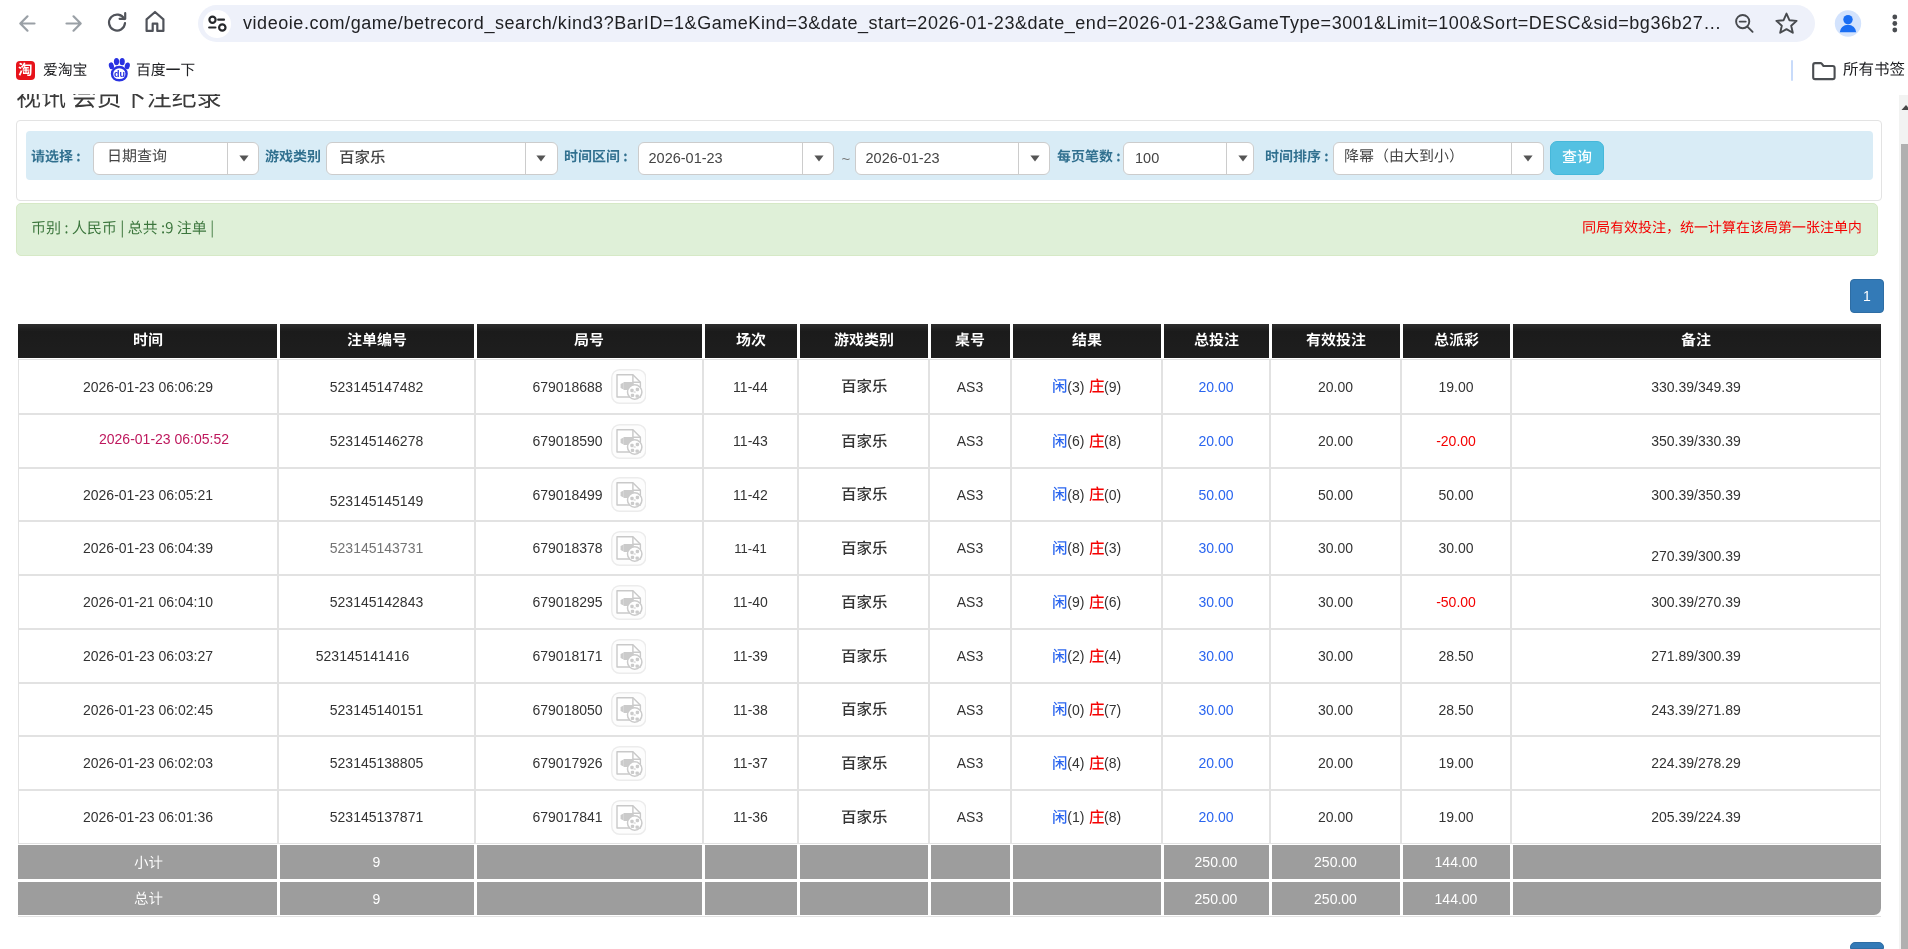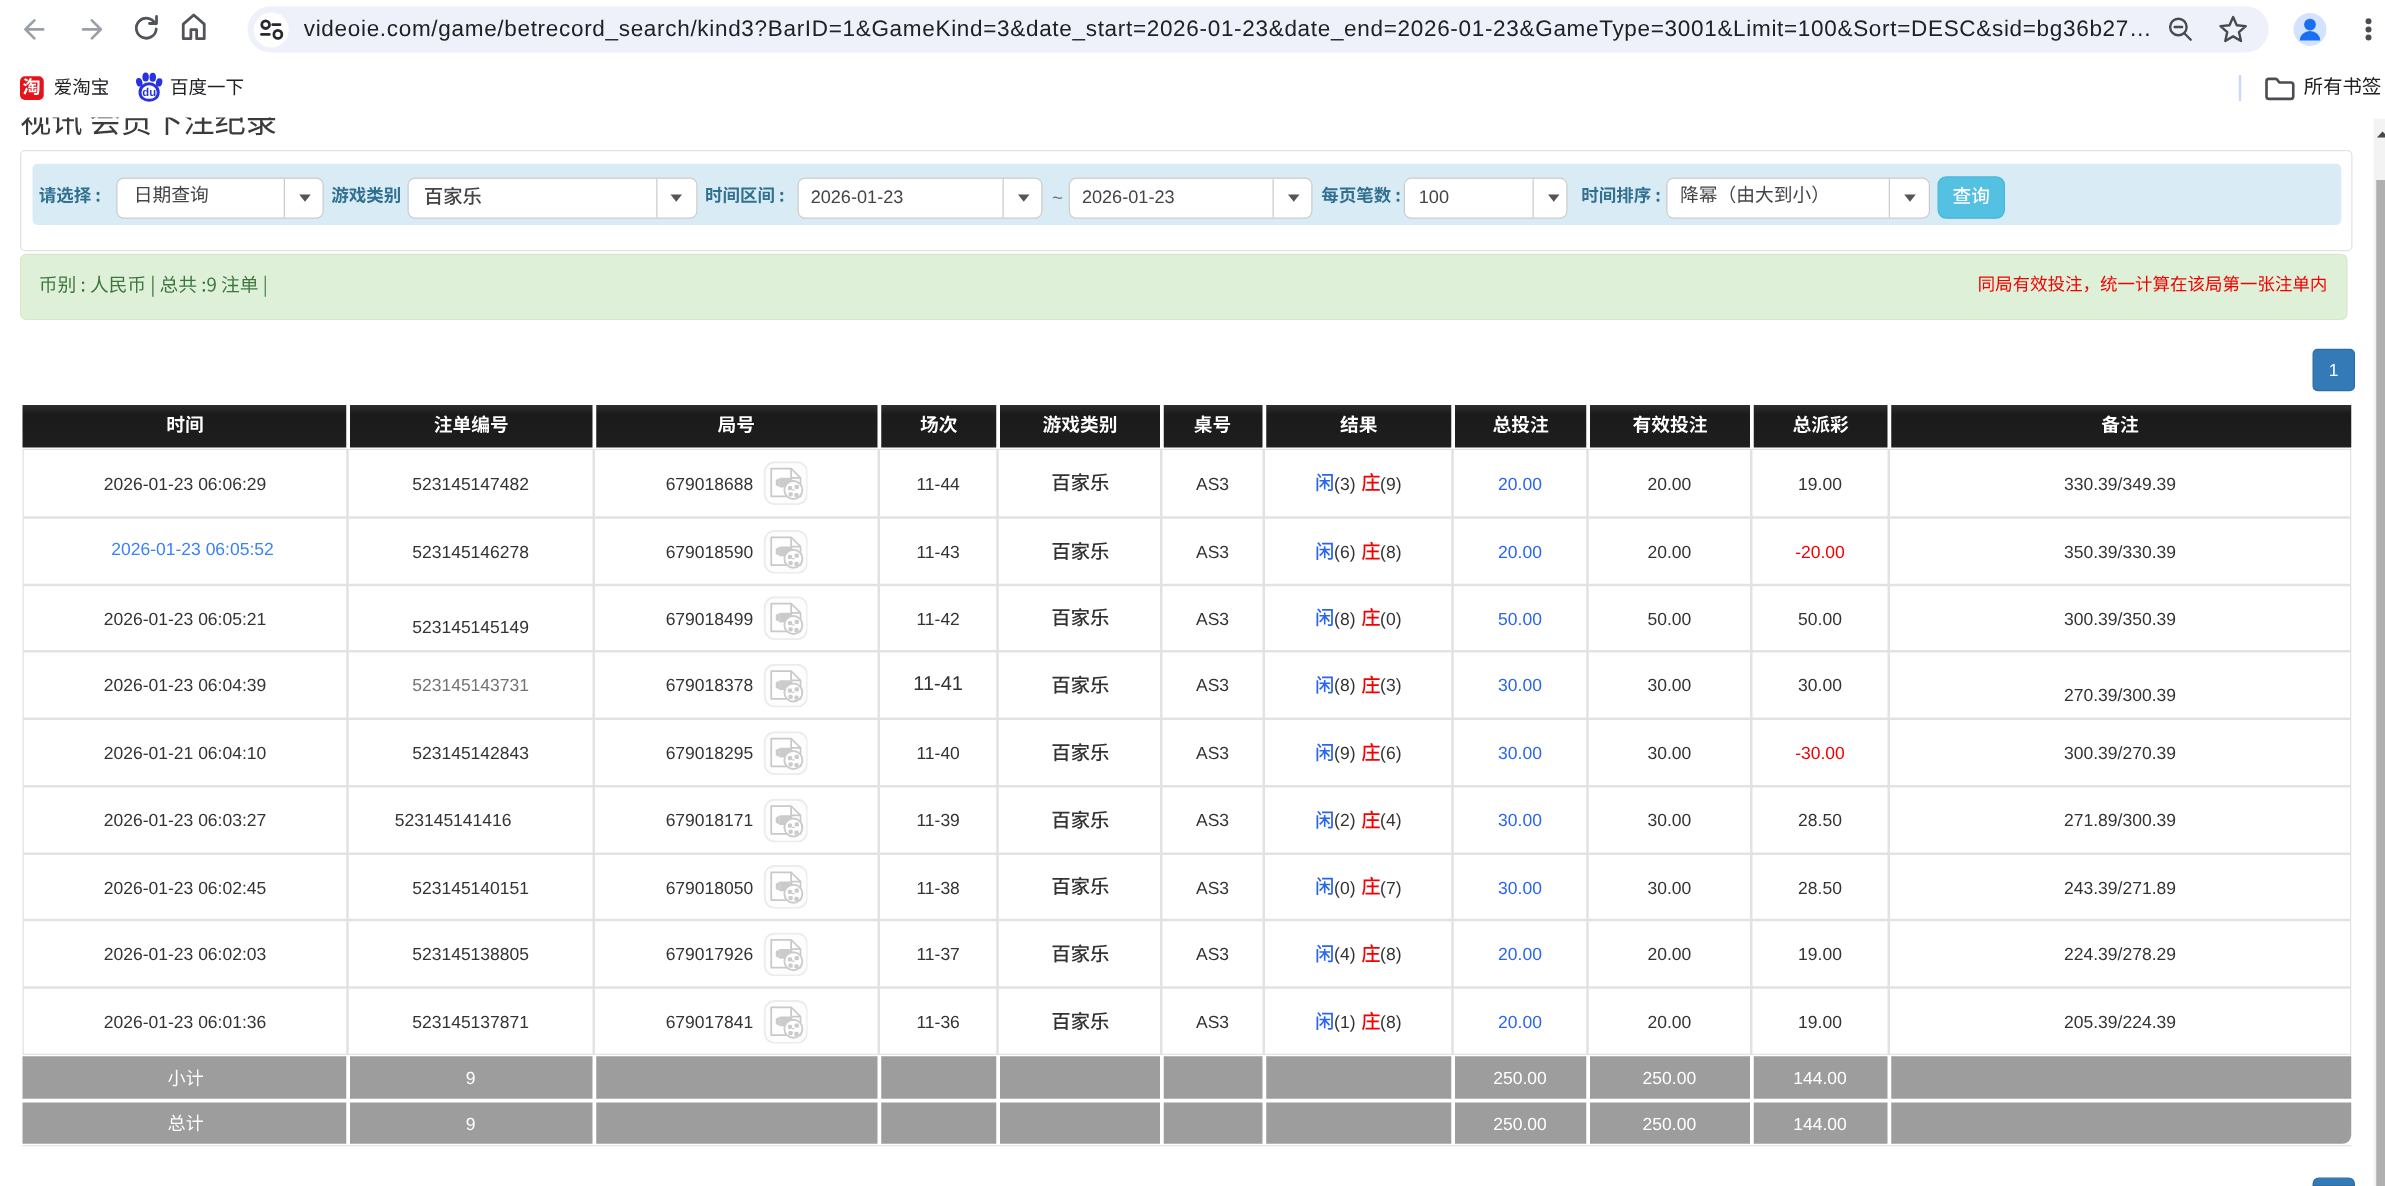--- a/index.html
+++ b/index.html
@@ -351,21 +351,21 @@
   </svg>
 <div class="cell" style="left:1067.3px;top:360px;width:17.1px;height:53px">(3)</div>
 <svg class="abs" style="left:1088.6px;top:378.4px" width="17" height="18" viewBox="0 0 17 18">
     <use href="#gzhuang" fill="#f40000"></use>
   </svg>
 <div class="cell" style="left:1104.1px;top:360px;width:17.1px;height:53px">(9)</div>
 <div class="cell" style="left:1163px;top:360px;width:106px;height:53px;font-size:14px;color:#2a65ef">20.00</div>
 <div class="cell" style="left:1271px;top:360px;width:129px;height:53px;font-size:14px;color:#333">20.00</div>
 <div class="cell" style="left:1402px;top:360px;width:108px;height:53px;font-size:14px;color:#333">19.00</div>
 <div class="cell" style="left:1512px;top:360px;width:368px;height:53px;font-size:14px;color:#333">330.39/349.39</div>
-<div class="cell" style="left:25px;top:415px;width:258px;height:48px;font-size:14px;color:#3b82f6">2026-01-23 06:05:52</div>
+<div class="cell" style="left:35px;top:415px;width:258px;height:48px;font-size:14px;color:#be185d">2026-01-23 06:05:52</div>
 <div class="cell" style="left:279px;top:415px;width:195px;height:52px;font-size:14px;color:#333">523145146278</div>
 <div class="cell" style="left:532.5px;top:415px;width:70px;height:52px;justify-content:flex-start">679018590</div>
 <svg class="abs" style="left:610.5px;top:423.5px" width="35" height="35" viewBox="0 0 35 35">
     <use href="#vicon"></use>
   </svg>
 <div class="cell" style="left:704px;top:415px;width:93px;height:52px;font-size:14px;color:#333">11-43</div>
 <svg style="position:absolute;left:841.0px;top:432.9px" width="48" height="18" viewBox="0 0 48 18">
     <use href="#gbjl" fill="#333"></use>
   </svg>
 <div class="cell" style="left:930px;top:415px;width:80px;height:52px;font-size:14px;color:#333">AS3</div>
@@ -403,21 +403,21 @@
 <div class="cell" style="left:1163px;top:469px;width:106px;height:51px;font-size:14px;color:#2a65ef">50.00</div>
 <div class="cell" style="left:1271px;top:469px;width:129px;height:51px;font-size:14px;color:#333">50.00</div>
 <div class="cell" style="left:1402px;top:469px;width:108px;height:51px;font-size:14px;color:#333">50.00</div>
 <div class="cell" style="left:1512px;top:469px;width:368px;height:51px;font-size:14px;color:#333">300.39/350.39</div>
 <div class="cell" style="left:19px;top:522px;width:258px;height:52px;font-size:14px;color:#333">2026-01-23 06:04:39</div>
 <div class="cell" style="left:279px;top:522px;width:195px;height:52px;font-size:14px;color:#737373">523145143731</div>
 <div class="cell" style="left:532.5px;top:522px;width:70px;height:52px;justify-content:flex-start">679018378</div>
 <svg class="abs" style="left:610.5px;top:530.5px" width="35" height="35" viewBox="0 0 35 35">
     <use href="#vicon"></use>
   </svg>
-<div class="cell" style="left:704px;top:522px;width:93px;height:52px;font-size:16px;color:#333">11-41</div>
+<div class="cell" style="left:704px;top:522px;width:93px;height:52px;font-size:13px;color:#333">11-41</div>
 <svg style="position:absolute;left:841.0px;top:539.9px" width="48" height="18" viewBox="0 0 48 18">
     <use href="#gbjl" fill="#333"></use>
   </svg>
 <div class="cell" style="left:930px;top:522px;width:80px;height:52px;font-size:14px;color:#333">AS3</div>
 <svg class="abs" style="left:1051.8px;top:539.9px" width="17" height="18" viewBox="0 0 17 18">
     <use href="#gxian" fill="#2a65ef"></use>
   </svg>
 <div class="cell" style="left:1067.3px;top:522px;width:17.1px;height:52px">(8)</div>
 <svg class="abs" style="left:1088.6px;top:539.9px" width="17" height="18" viewBox="0 0 17 18">
     <use href="#gzhuang" fill="#f40000"></use>
@@ -441,21 +441,21 @@
 <svg class="abs" style="left:1051.8px;top:593.9px" width="17" height="18" viewBox="0 0 17 18">
     <use href="#gxian" fill="#2a65ef"></use>
   </svg>
 <div class="cell" style="left:1067.3px;top:576px;width:17.1px;height:52px">(9)</div>
 <svg class="abs" style="left:1088.6px;top:593.9px" width="17" height="18" viewBox="0 0 17 18">
     <use href="#gzhuang" fill="#f40000"></use>
   </svg>
 <div class="cell" style="left:1104.1px;top:576px;width:17.1px;height:52px">(6)</div>
 <div class="cell" style="left:1163px;top:576px;width:106px;height:52px;font-size:14px;color:#2a65ef">30.00</div>
 <div class="cell" style="left:1271px;top:576px;width:129px;height:52px;font-size:14px;color:#333">30.00</div>
-<div class="cell" style="left:1402px;top:576px;width:108px;height:52px;font-size:14px;color:#f40000">-30.00</div>
+<div class="cell" style="left:1402px;top:576px;width:108px;height:52px;font-size:14px;color:#f40000">-50.00</div>
 <div class="cell" style="left:1512px;top:576px;width:368px;height:52px;font-size:14px;color:#333">300.39/270.39</div>
 <div class="cell" style="left:19px;top:630px;width:258px;height:52px;font-size:14px;color:#333">2026-01-23 06:03:27</div>
 <div class="cell" style="left:279px;top:630px;width:167px;height:52px;font-size:14px;color:#333">523145141416</div>
 <div class="cell" style="left:532.5px;top:630px;width:70px;height:52px;justify-content:flex-start">679018171</div>
 <svg class="abs" style="left:610.5px;top:638.5px" width="35" height="35" viewBox="0 0 35 35">
     <use href="#vicon"></use>
   </svg>
 <div class="cell" style="left:704px;top:630px;width:93px;height:52px;font-size:14px;color:#333">11-39</div>
 <svg style="position:absolute;left:841.0px;top:647.9px" width="48" height="18" viewBox="0 0 48 18">
     <use href="#gbjl" fill="#333"></use>

